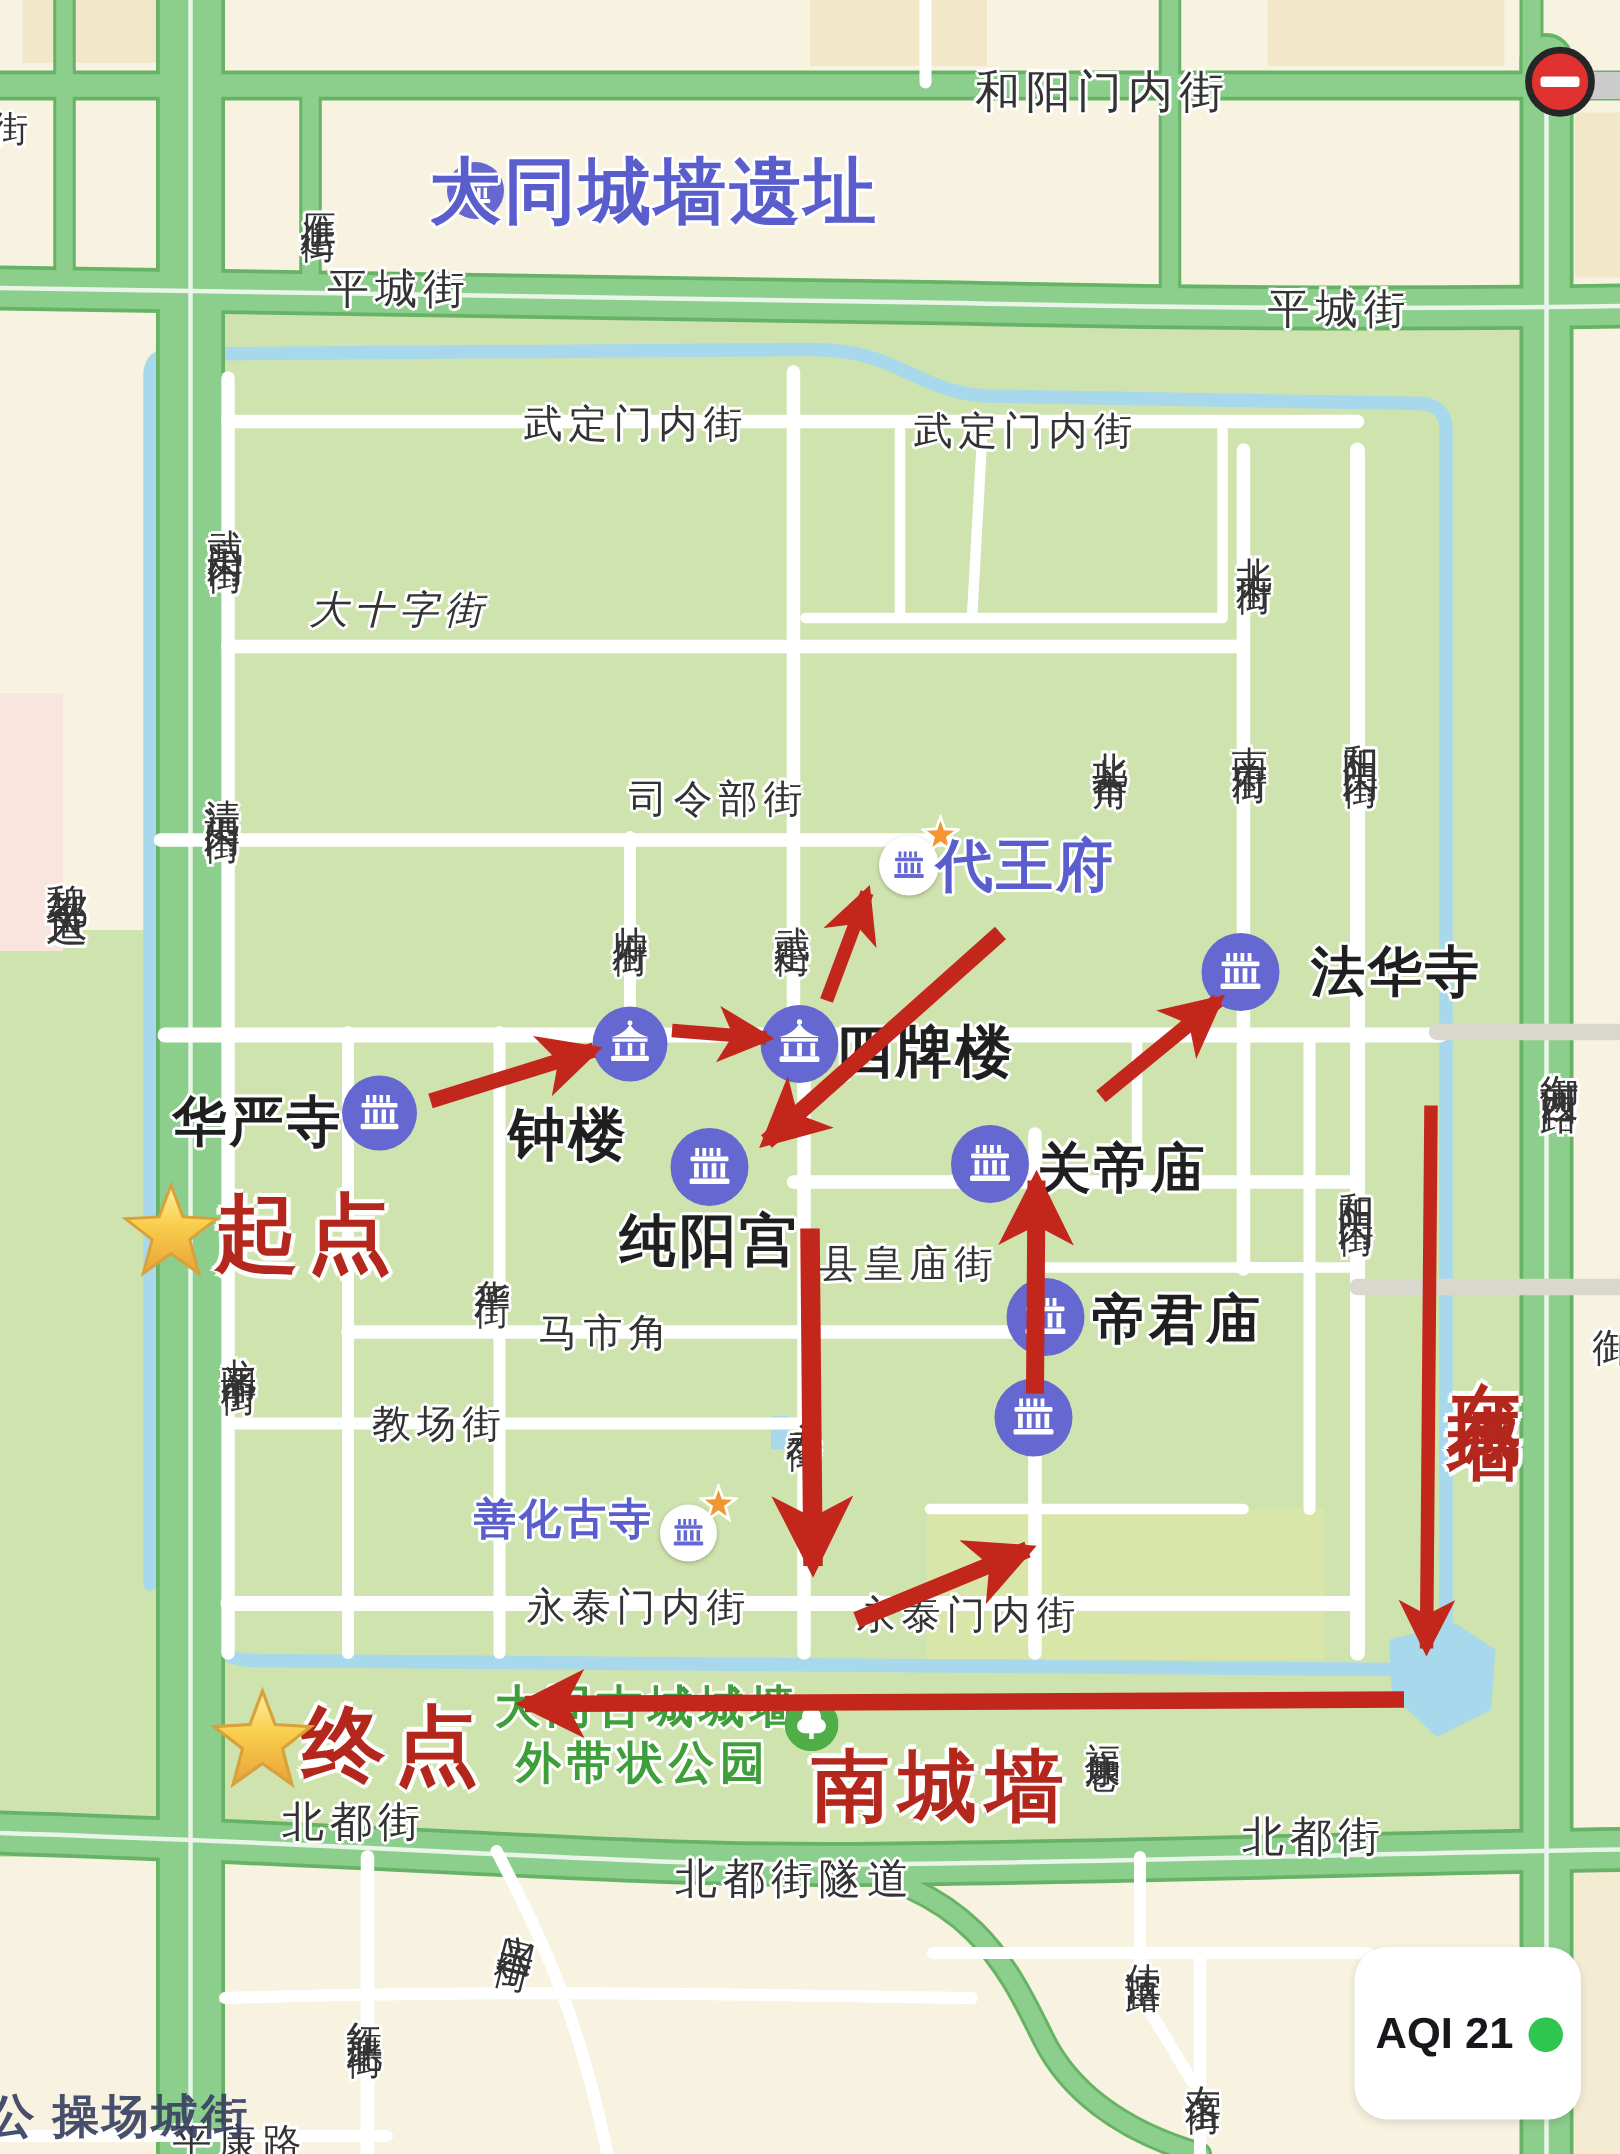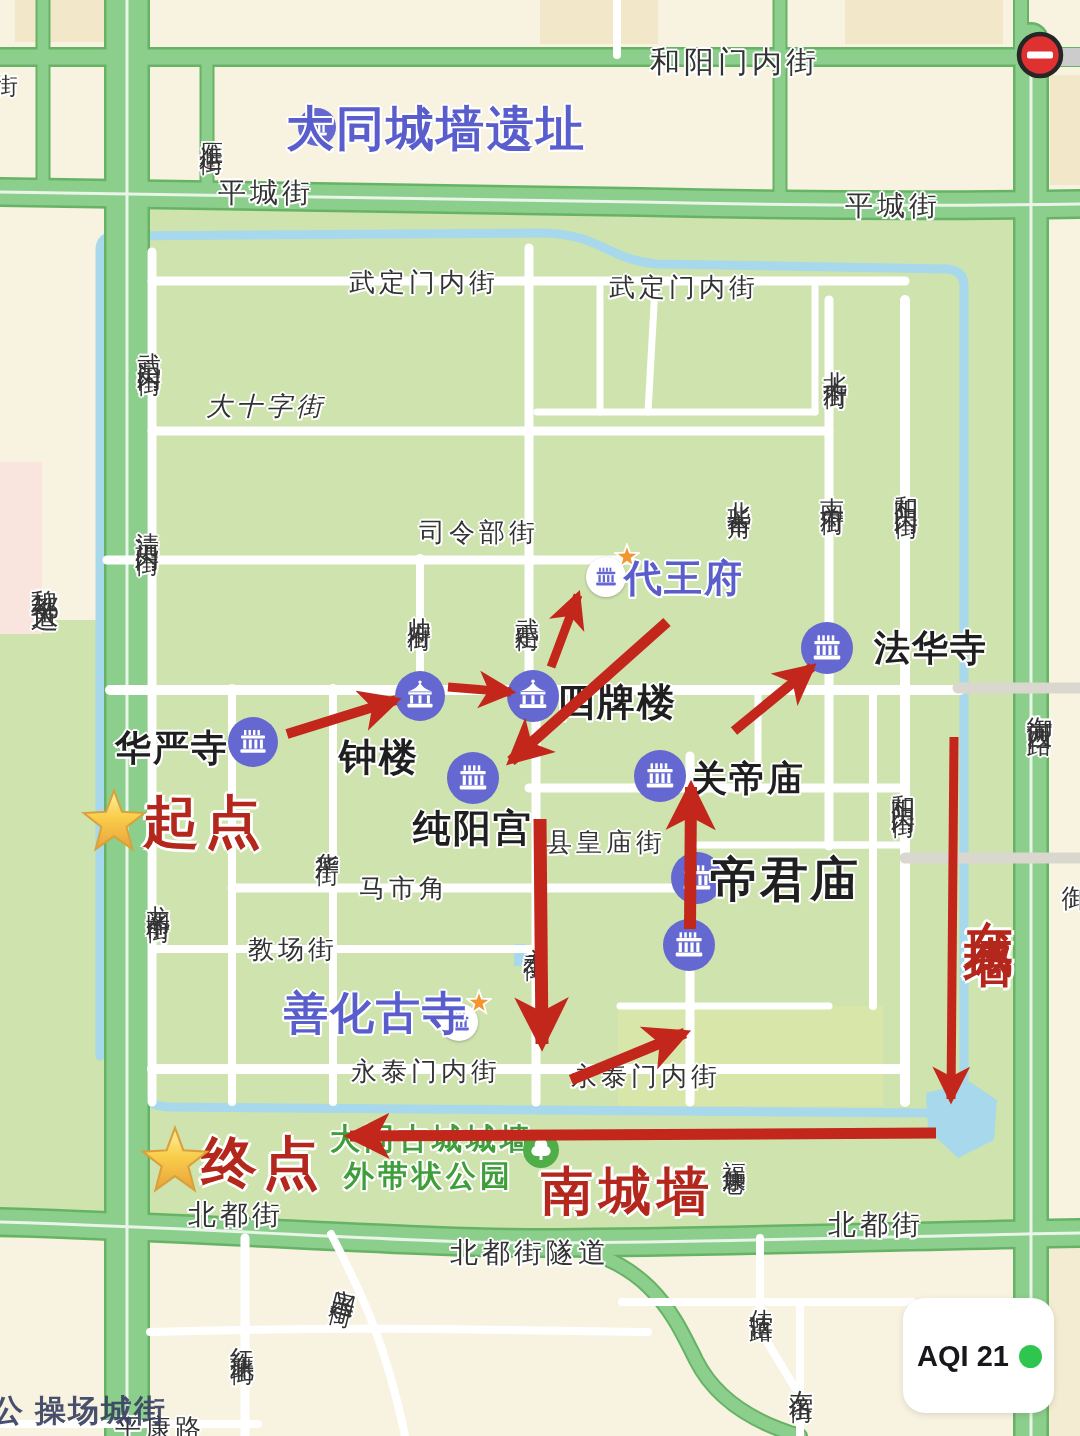--- a/index.html
+++ b/index.html
@@ -373,21 +373,21 @@
               <rect x="4" y="7.6" width="16" height="2" rx="0.6"></rect>
               <rect x="5.5" y="10.4" width="2" height="6"></rect>
               <rect x="9.2" y="10.4" width="2" height="6"></rect>
               <rect x="12.9" y="10.4" width="2" height="6"></rect>
               <rect x="16.6" y="10.4" width="2" height="6"></rect>
               <rect x="3.6" y="16.8" width="16.8" height="2.4" rx="0.7"></rect>
             </g>
           </svg>
         </div>
       </div>
-      <div class="poi-label" style="left: 785px; top: 880px; font-size: 48px;">帝君庙</div>
+      <div class="poi-label" style="left: 785px; top: 880px; font-size: 36px;">帝君庙</div>
       <div class="poi" style="left: 689px; top: 945px;">
         <div class="disc" style="width: 52px; height: 52px; padding: 7px;">
           <svg viewBox="0 0 24 24" width="100%" height="100%">
             <g fill="#FFFFFF">
               <rect x="6" y="4" width="1.6" height="3.4"></rect>
               <rect x="9" y="4" width="1.6" height="3.4"></rect>
               <rect x="12" y="4" width="1.6" height="3.4"></rect>
               <rect x="15" y="4" width="1.6" height="3.4"></rect>
               <rect x="4" y="7.6" width="16" height="2" rx="0.6"></rect>
               <rect x="5.5" y="10.4" width="2" height="6"></rect>
@@ -413,21 +413,21 @@
               <rect x="12.9" y="10.4" width="2" height="6"></rect>
               <rect x="16.6" y="10.4" width="2" height="6"></rect>
               <rect x="3.6" y="16.8" width="16.8" height="2.4" rx="0.7"></rect>
             </g>
           </svg>
         </div>
         <div class="star-badge" style="right: -14px; top: -14px;"><svg viewBox="0 0 100 100" width="26" height="26">
             <path d="M50 6 L61 37 L95 39 L68 59 L77 92 L50 73 L23 92 L32 59 L5 39 L39 37 Z" fill="#F5952F" stroke="#fff" stroke-width="7"></path>
           </svg></div>
       </div>
-      <div class="poi-label purple" style="left: 376px; top: 1013px; font-size: 44px;">善化古寺</div>
+      <div class="poi-label purple" style="left: 376px; top: 1013px; font-size: 28px;">善化古寺</div>
     </div>
 
   <svg class="full" id="arrow-svg" viewBox="0 0 1080 1436">
     <g id="arrow-group" fill="none" stroke="#C3271B" stroke-linecap="butt">
         <line x1="287" y1="734" x2="396" y2="700" stroke-width="10" marker-end="url(#ah)"></line>
         <line x1="448" y1="687" x2="511" y2="692" stroke-width="9" marker-end="url(#ah)"></line>
         <line x1="551" y1="667" x2="578" y2="595" stroke-width="9" marker-end="url(#ah)"></line>
         <line x1="667" y1="622" x2="511" y2="761" stroke-width="11" marker-end="url(#ah)"></line>
         <line x1="734" y1="731" x2="812" y2="667" stroke-width="10" marker-end="url(#ah)"></line>
         <line x1="690" y1="929" x2="691" y2="787" stroke-width="12" marker-end="url(#ah)"></line>

